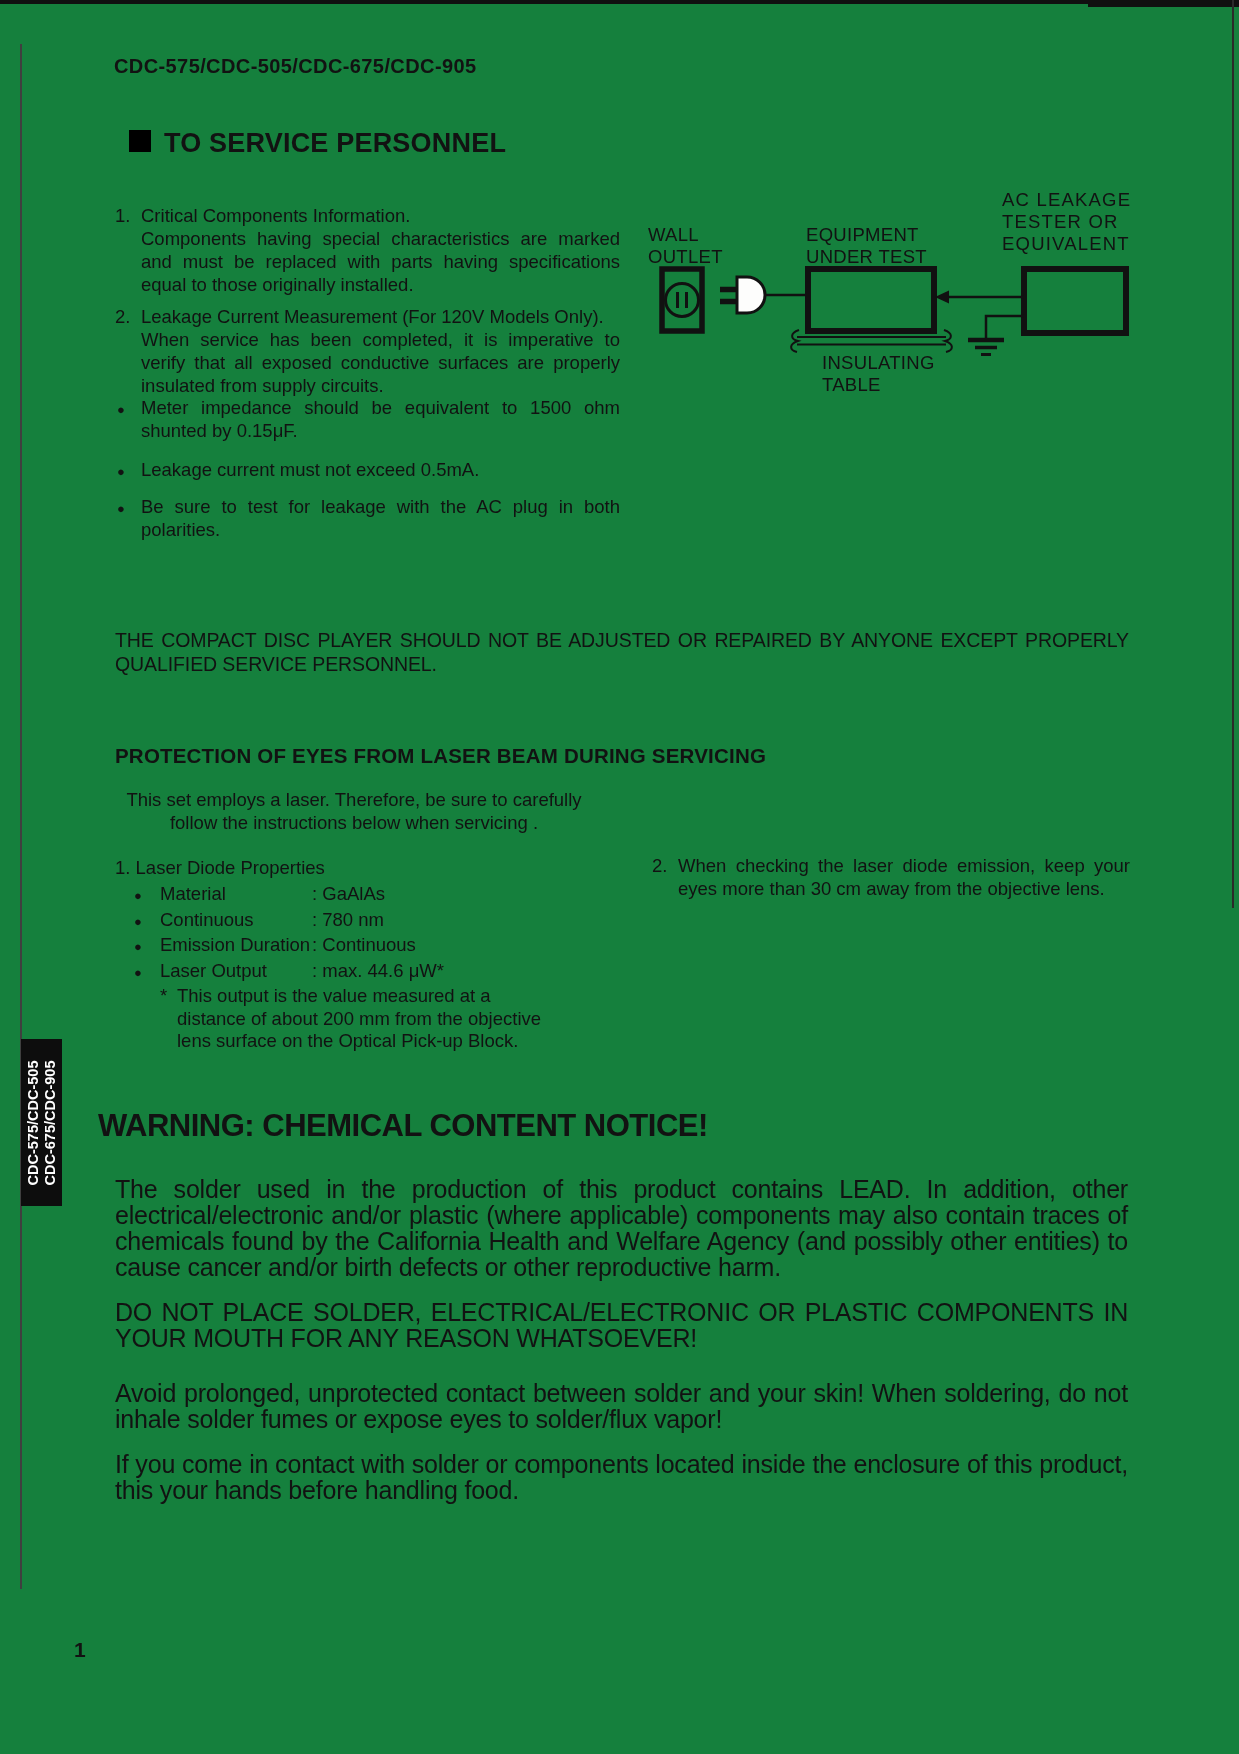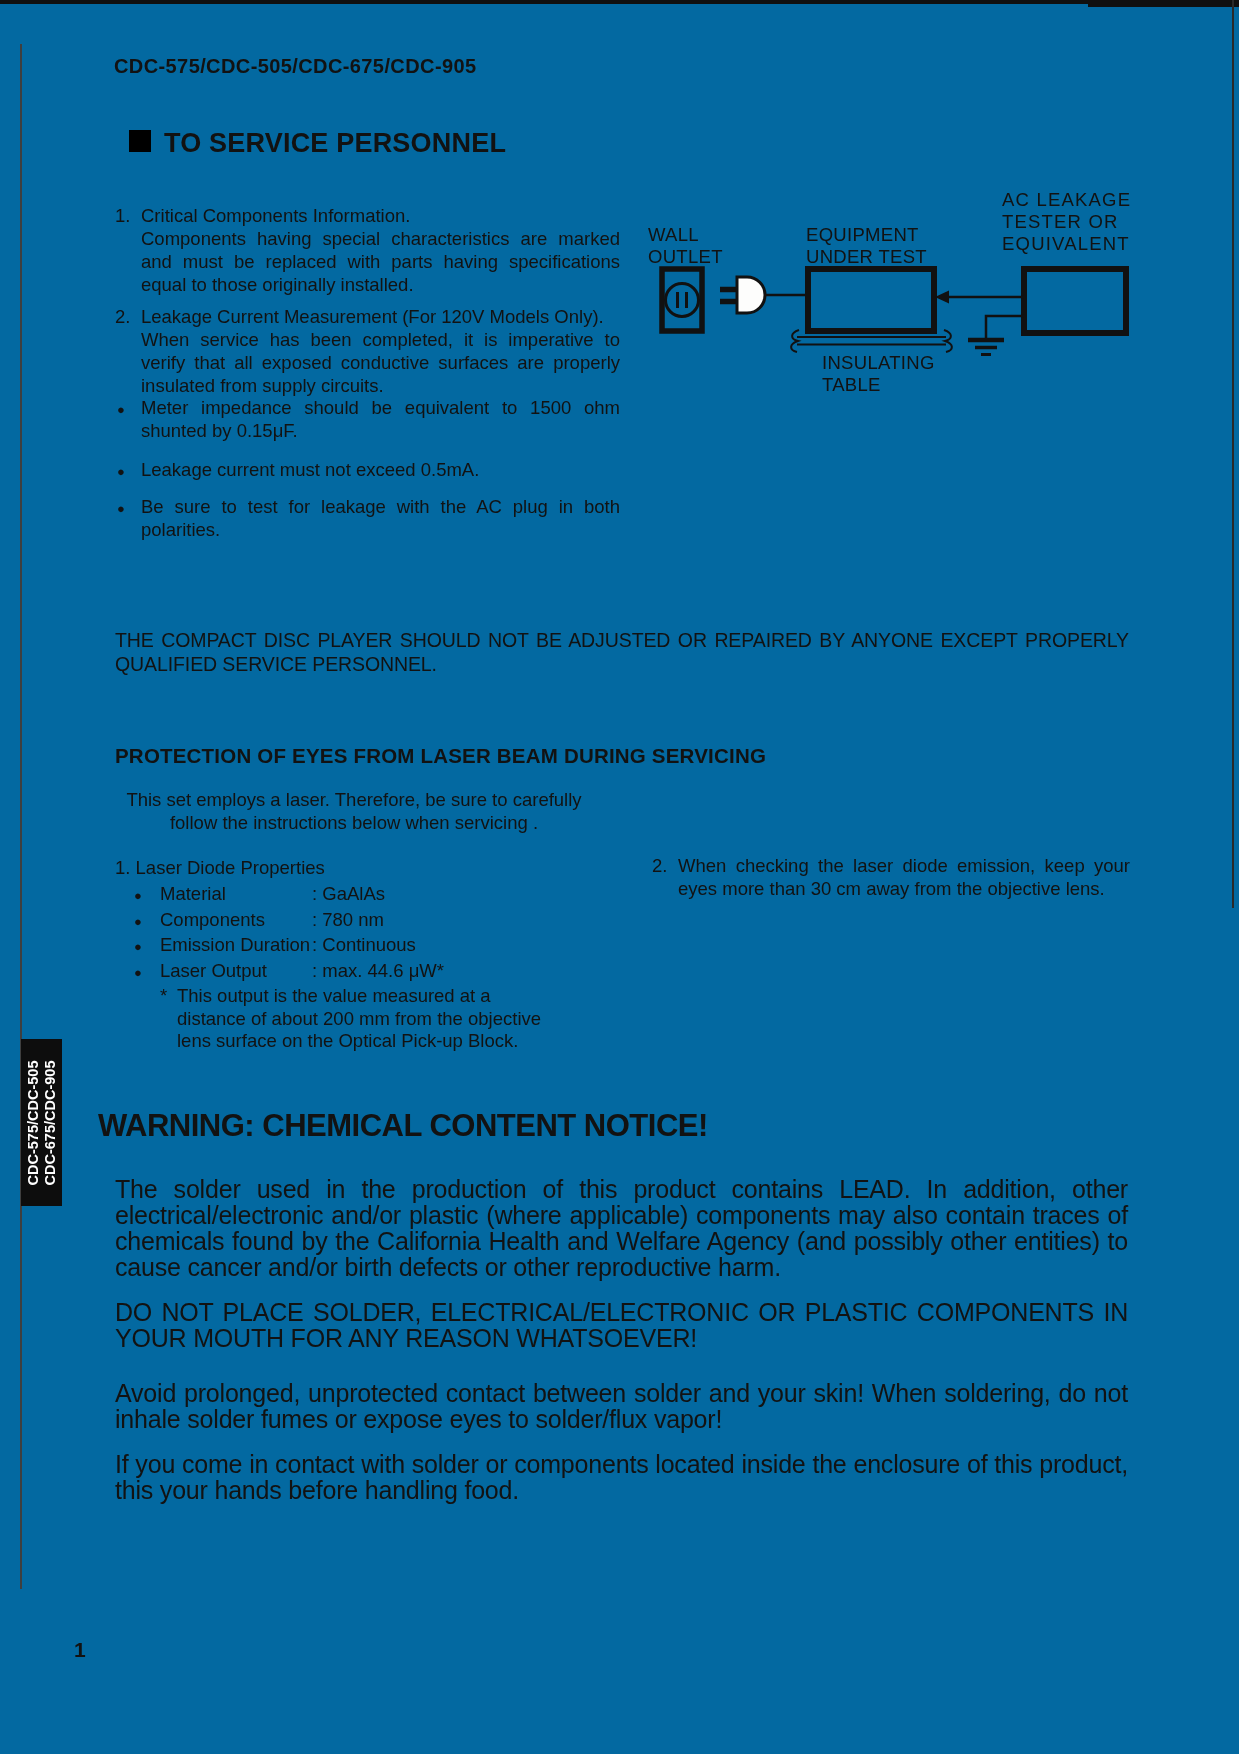--- a/index.html
+++ b/index.html
@@ -1,18 +1,18 @@
 <!DOCTYPE html>
 <html><head>
 <meta charset="utf-8">
 <style>
   html,body{margin:0;padding:0;background:#e8e8e8;}
   .page{
     position:relative;width:1239px;height:1754px;margin:0 auto;
-    background:#0369a1;color:#121212;overflow:hidden;
+    background:#15803d;color:#121212;overflow:hidden;
     font-family:"Liberation Sans",sans-serif;
   }
   .abs{position:absolute;}
   
   .top-strip{left:0;top:0;width:1239px;height:4px;background:#101010;}
   .top-strip2{left:1088px;top:0;width:151px;height:7px;background:#101010;}
   .right-line{left:1232px;top:0;width:2px;height:908px;background:#2a2a2a;}
   .left-line{left:20px;top:44px;width:2px;height:1545px;background:#3f3f3f;}
   
   .model-header{left:114px;top:55px;font-size:20px;font-weight:bold;letter-spacing:.4px;}
@@ -149,21 +149,21 @@
   <div class="abs laser-item1 body-sm">1. Laser Diode Properties</div>
 
   <div class="abs prop-rows body-sm">
     <div class="prop-row">
       <span class="pb">●</span>
       <span class="pn">Material</span>
       <span class="pv">: GaAlAs</span>
     </div>
     <div class="prop-row">
       <span class="pb">●</span>
-      <span class="pn">Components</span>
+      <span class="pn">Continuous</span>
       <span class="pv">: 780 nm</span>
     </div>
     <div class="prop-row">
       <span class="pb">●</span>
       <span class="pn">Emission Duration</span>
       <span class="pv">: Continuous</span>
     </div>
     <div class="prop-row">
       <span class="pb">●</span>
       <span class="pn">Laser Output</span>

